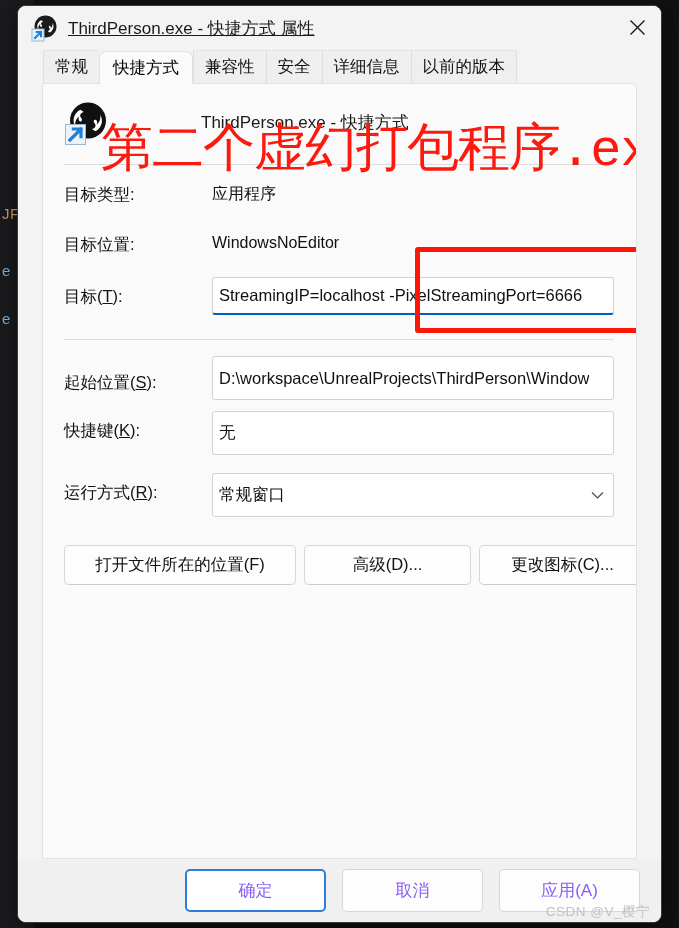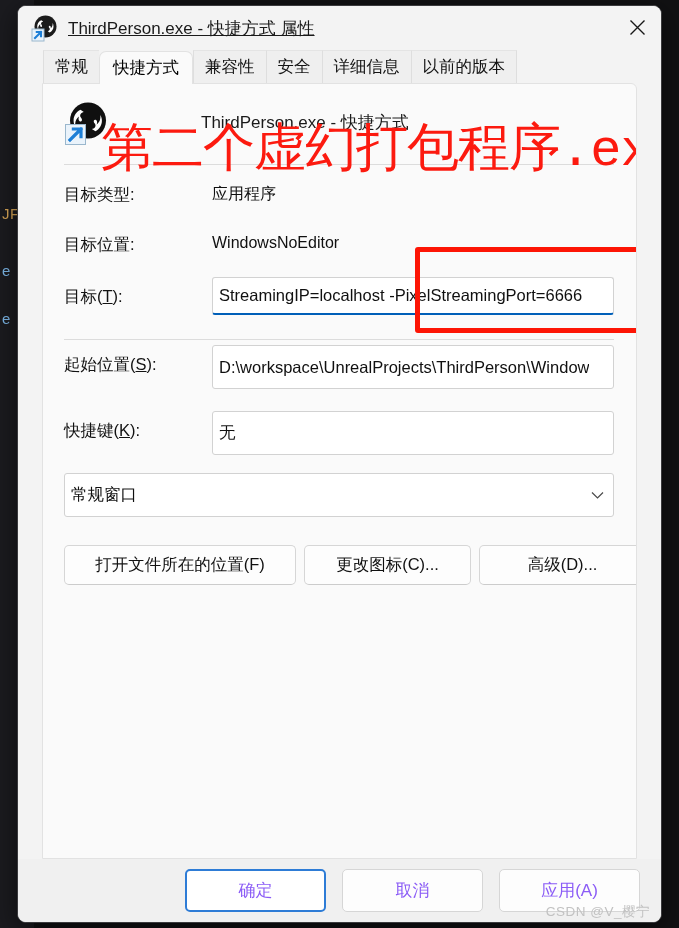--- a/index.html
+++ b/index.html
@@ -249,21 +249,21 @@
     position: absolute;
     right: 9px; top: 50%;
     transform: translateY(-50%);
     pointer-events: none;
   }
 
   
   .row.r-type    { height: 50px; }
   .row.r-loc     { height: 52px; }
   .row.r-target  { height: 68px; }
-  .row.r-start   { height: 66px; }
+  .row.r-start   { height: 66px; align-items: center; }
   .row.r-key     { height: 62px; }
   .row.r-run     { height: 64px; }
   .row.r-note    { height: 58px; }
 
   .static-val {
     font-size: 16px;
     color: #101010;
     padding-top: 9px;
     white-space: nowrap;
   }
@@ -417,35 +417,36 @@
         </div>
 
         <div class="row r-key">
           <div class="label"><span>快捷键(</span><u>K</u><span>):</span></div>
           <div class="field tall">
             <span class="val">无</span>
           </div>
         </div>
 
         <div class="row r-run">
+          <div class="label"><span>运行方式(</span><u>R</u><span>):</span></div>
           <div class="field tall combo">
             <span class="val">常规窗口</span>
             <span class="chev">
               <svg width="13" height="9" viewBox="0 0 13 9">
                   <path d="M1 1.5 L6.5 7 L12 1.5" stroke="#4a4a4a" stroke-width="1.2" fill="none"></path>
                 </svg>
             </span>
           </div>
         </div>
 
 
         <div class="action-row">
           <button class="btn" id="btn-open">打开文件所在的位置(F)</button>
+          <button class="btn" id="btn-advanced">高级(D)...</button>
           <button class="btn" id="btn-icon">更改图标(C)...</button>
-          <button class="btn" id="btn-advanced">高级(D)...</button>
         </div>
 
       </div>
     </div>
 
     <div id="footer">
       <button class="footer-btn default">确定</button>
       <button class="footer-btn">取消</button>
       <button class="footer-btn">应用(A)</button>
       <div id="watermark">CSDN @V_樱宁</div>

